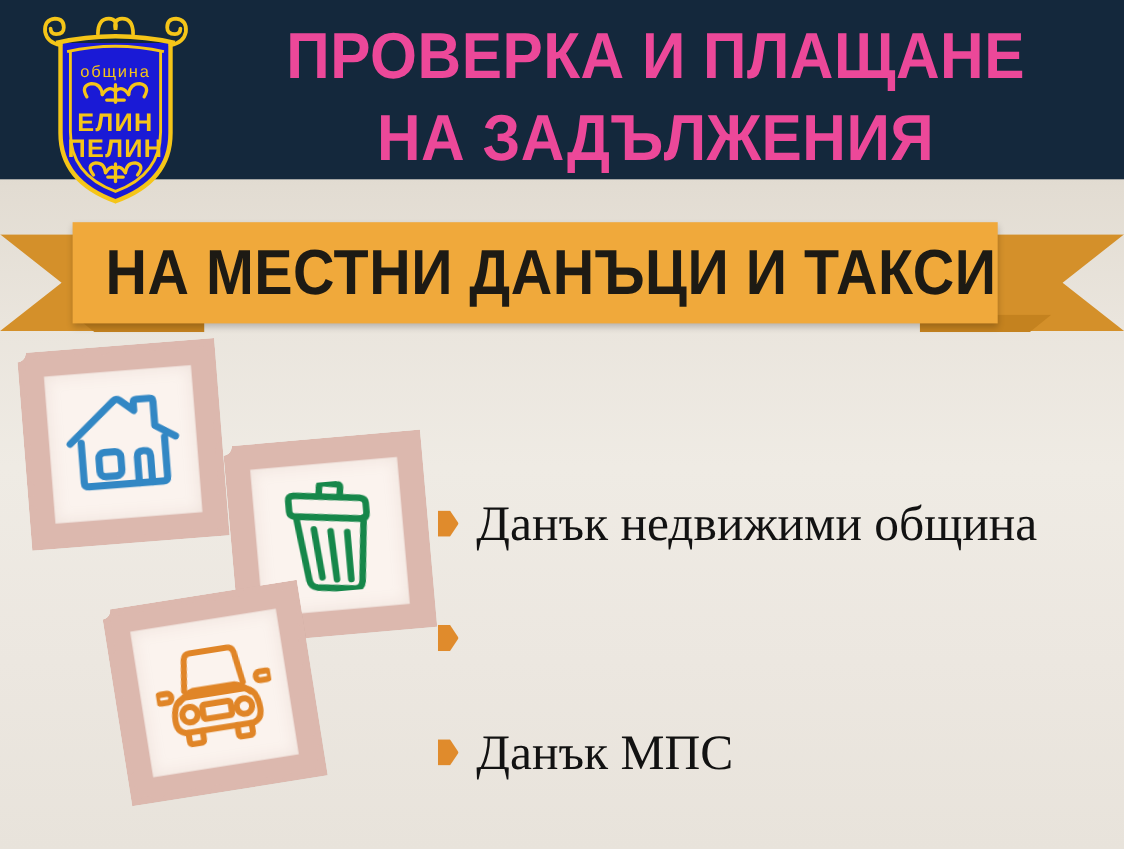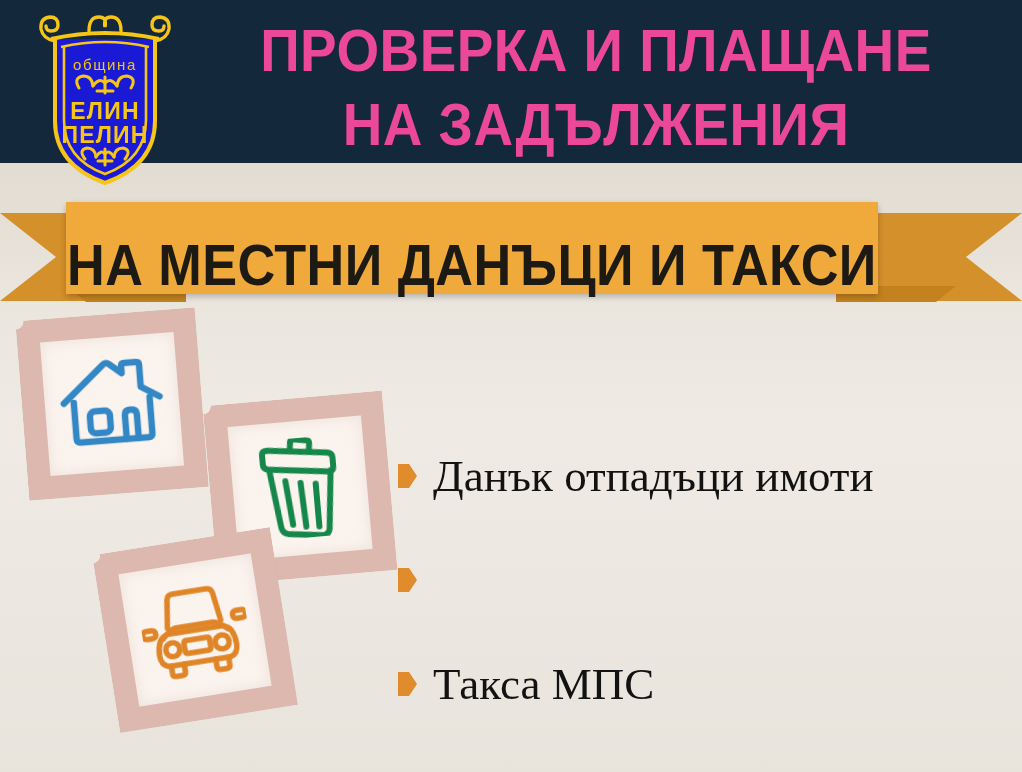--- a/index.html
+++ b/index.html
@@ -102,22 +102,23 @@
 
   .ribbon-band {
     position: absolute;
     left: 66px;
     top: 6px;
     width: 812px;
     height: 92px;
     background: #f0a93b;
     box-shadow: 0 3px 6px rgba(0,0,0,0.22);
     display: flex;
-    align-items: flex-end;
+    align-items: center;
     justify-content: center;
+    padding-left: 29px;
   }
   .ribbon-text {
     font-family: "Liberation Sans Narrow", "Liberation Sans", sans-serif;
     font-weight: 700;
     font-size: 58px;
     line-height: 58px;
     color: #1d1a14;
     letter-spacing: 0.5px;
     transform: scaleX(0.9);
     white-space: nowrap;
@@ -429,24 +430,24 @@
           <path d="M24 78 L24 86 Q24 89 28 89 L33 89 Q37 89 37 86 L37 78"></path>
           <path d="M69 78 L69 86 Q69 89 73 89 L78 89 Q82 89 82 86 L82 78"></path>
         </g>
       </svg>
     </div>
   </div>
 
   <div class="list">
     <div class="list-item">
       <span class="bullet"></span>
-      <span class="list-label">Данък отпадъци имоти</span>
+      <span class="list-label">Данък недвижими община</span>
     </div>
     <div class="list-item">
       <span class="bullet"></span>
     </div>
     <div class="list-item">
       <span class="bullet"></span>
-      <span class="list-label">Такса МПС</span>
+      <span class="list-label">Данък МПС</span>
     </div>
   </div>
 
 </div>
 
 </body></html>

